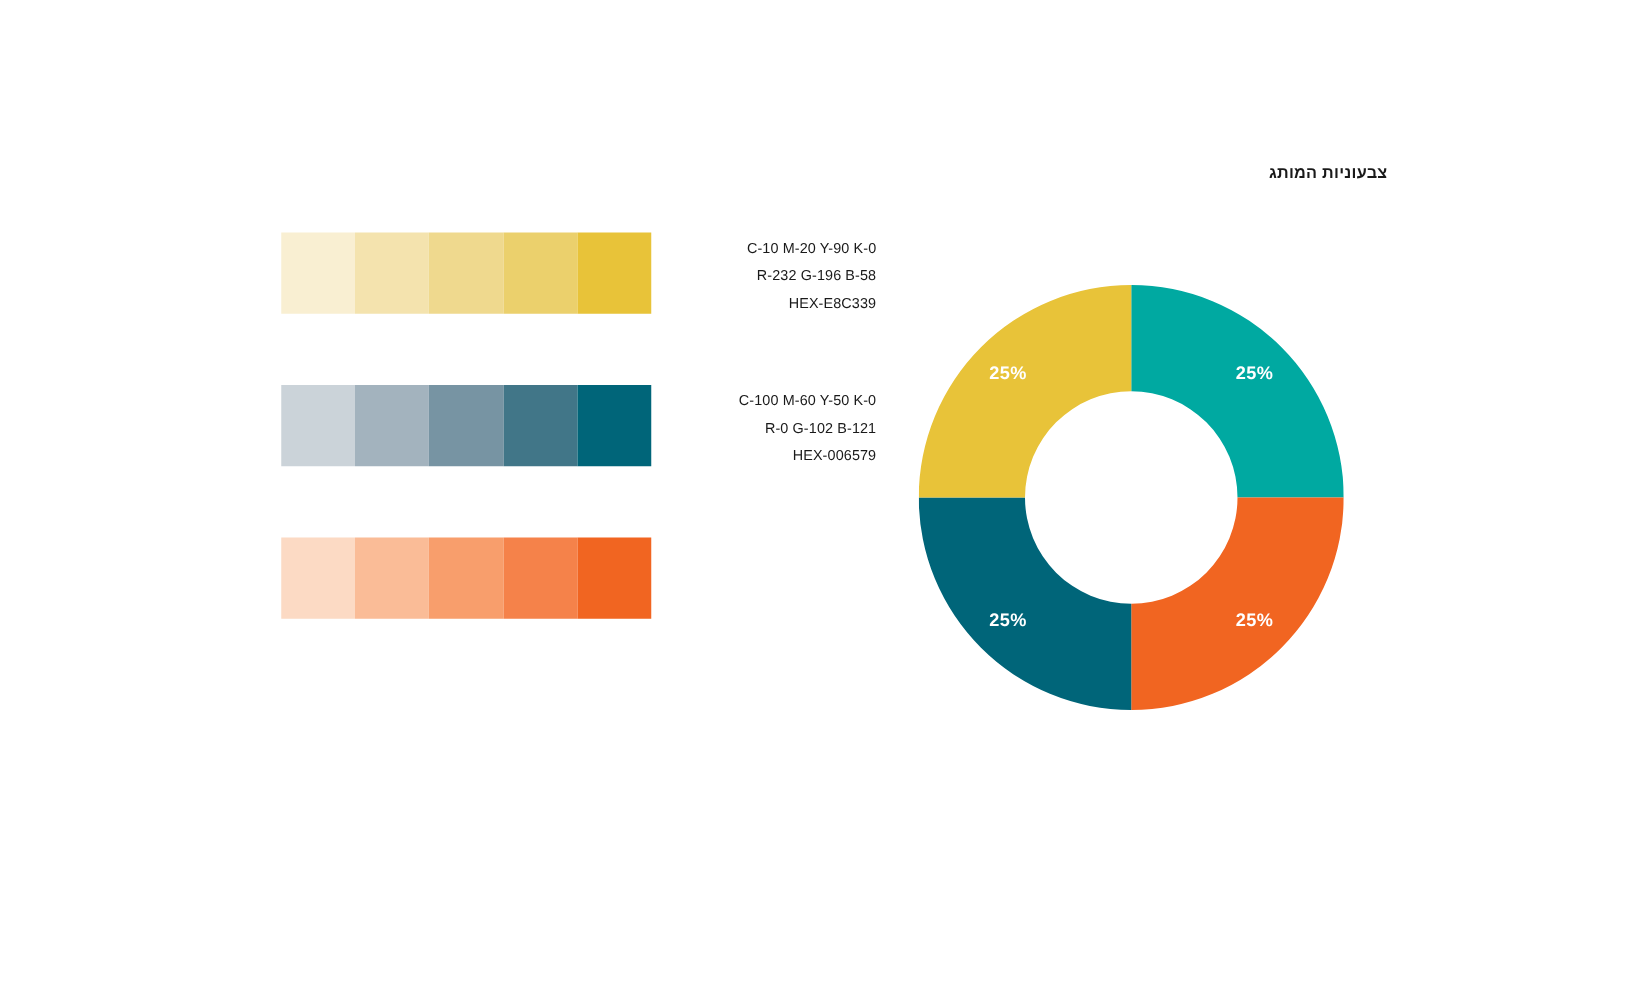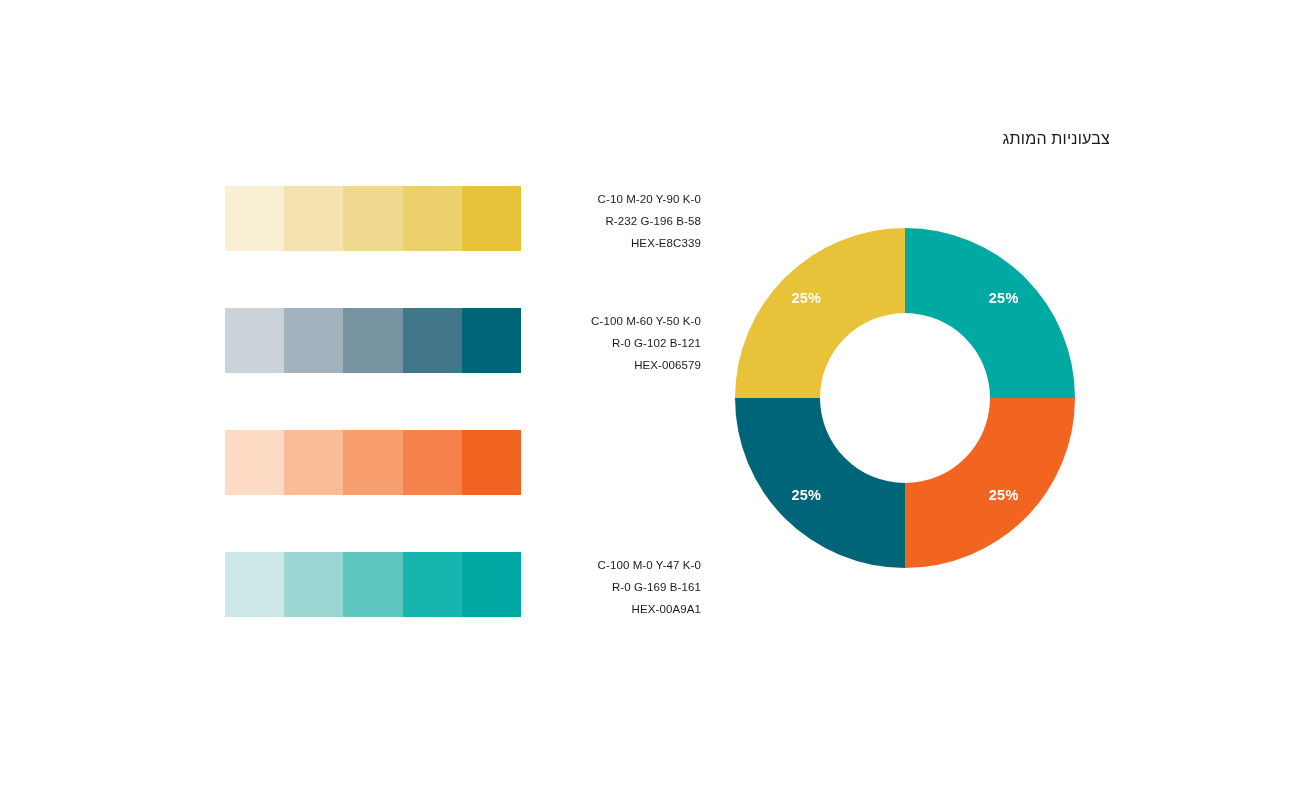--- a/index.html
+++ b/index.html
@@ -68,22 +68,22 @@
     left: 735px;
     top: 130px;
     width: 400px;
     height: 450px;
   }
 
   .chart-title {
     position: absolute;
     right: 25px;
     top: 0;
-    font-size: 16px;
-    font-weight: normal;
+    font-size: 13px;
+    font-weight: bold;
     color: #1a1a1a;
     direction: rtl;
     text-align: right;
     white-space: nowrap;
     letter-spacing: 0.2px;
   }
 
   .donut-wrap {
     position: absolute;
     left: 0;
@@ -146,34 +146,20 @@
   <div class="palette-row">
     <div class="swatch-strip">
       <div class="swatch" style="background: rgb(252, 218, 196);"></div>
       <div class="swatch" style="background: rgb(250, 188, 151);"></div>
       <div class="swatch" style="background: rgb(248, 158, 108);"></div>
       <div class="swatch" style="background: rgb(245, 130, 74);"></div>
       <div class="swatch" style="background: rgb(241, 101, 33);"></div>
     </div>
   </div>
 
-  <div class="palette-row">
-    <div class="swatch-strip">
-      <div class="swatch" style="background: rgb(204, 232, 230);"></div>
-      <div class="swatch" style="background: rgb(155, 214, 210);"></div>
-      <div class="swatch" style="background: rgb(95, 198, 192);"></div>
-      <div class="swatch" style="background: rgb(22, 181, 174);"></div>
-      <div class="swatch" style="background: rgb(0, 169, 161);"></div>
-    </div>
-    <div class="spec-block">
-      <div class="spec-line">C-100 M-0 Y-47 K-0</div>
-      <div class="spec-line">R-0 G-169 B-161</div>
-      <div class="spec-line">HEX-00A9A1</div>
-    </div>
-  </div>
 
 </div>
 
 <div class="chart-section">
   <div class="chart-title">צבעוניות המותג</div>
 
   <div class="donut-wrap">
     <svg class="donut-svg" viewBox="0 0 340 340">
       <g>
         <path id="slice-0" d="M 170 0 A 170 170 0 0 1 340 170 L 255 170 A 85 85 0 0 0 170 85 Z" fill="#00A9A1"></path>

